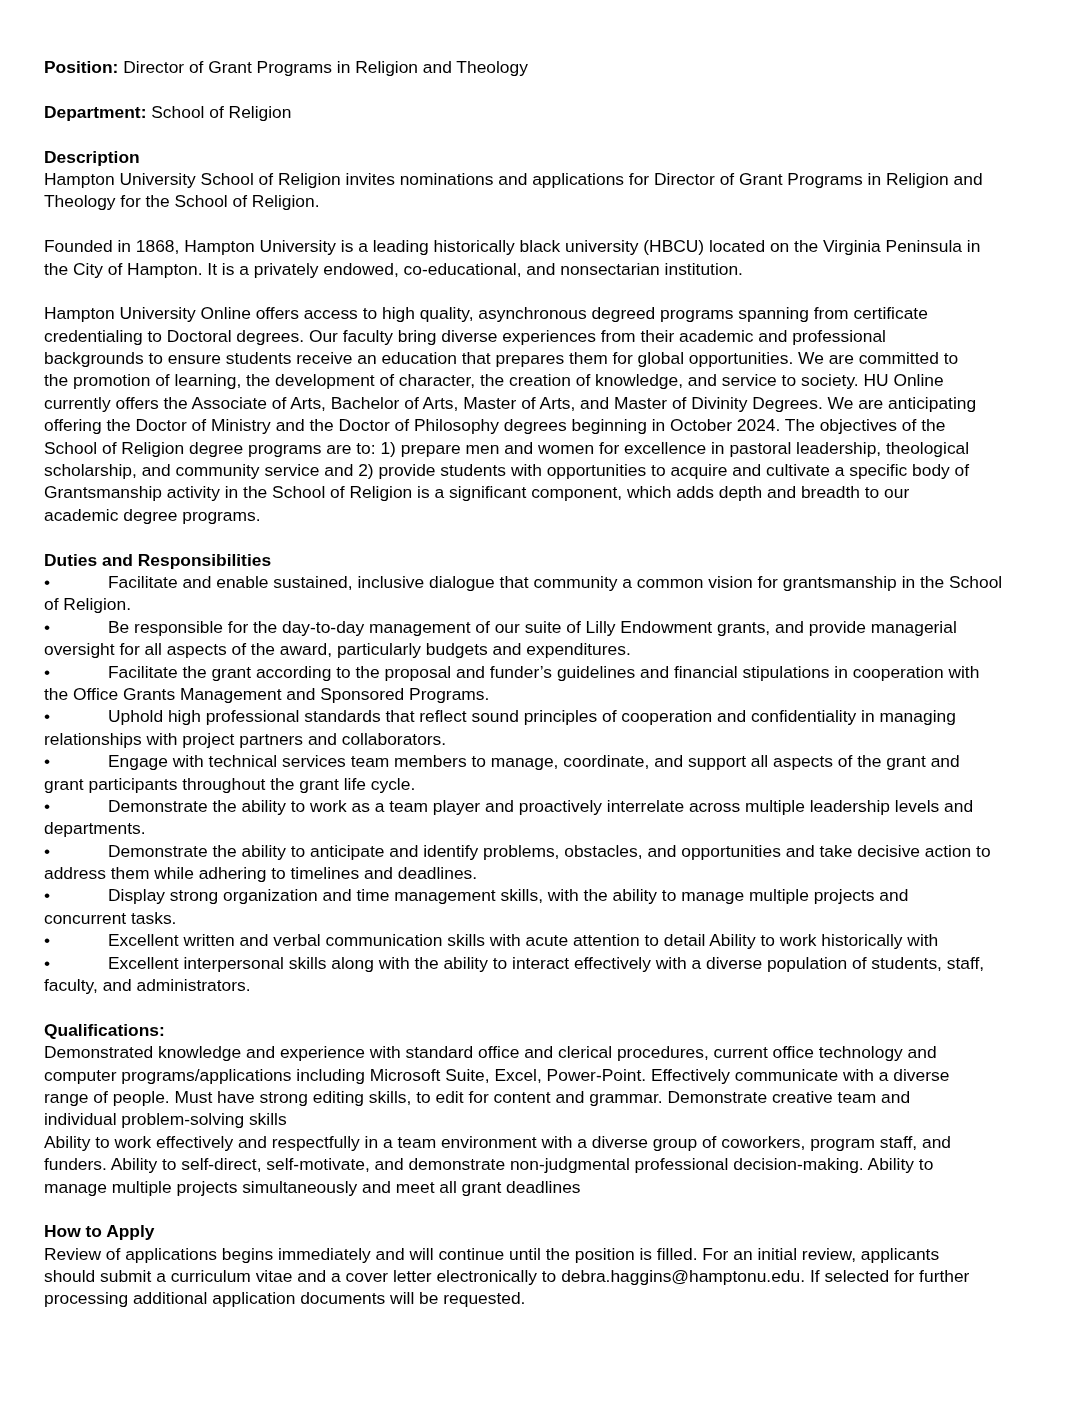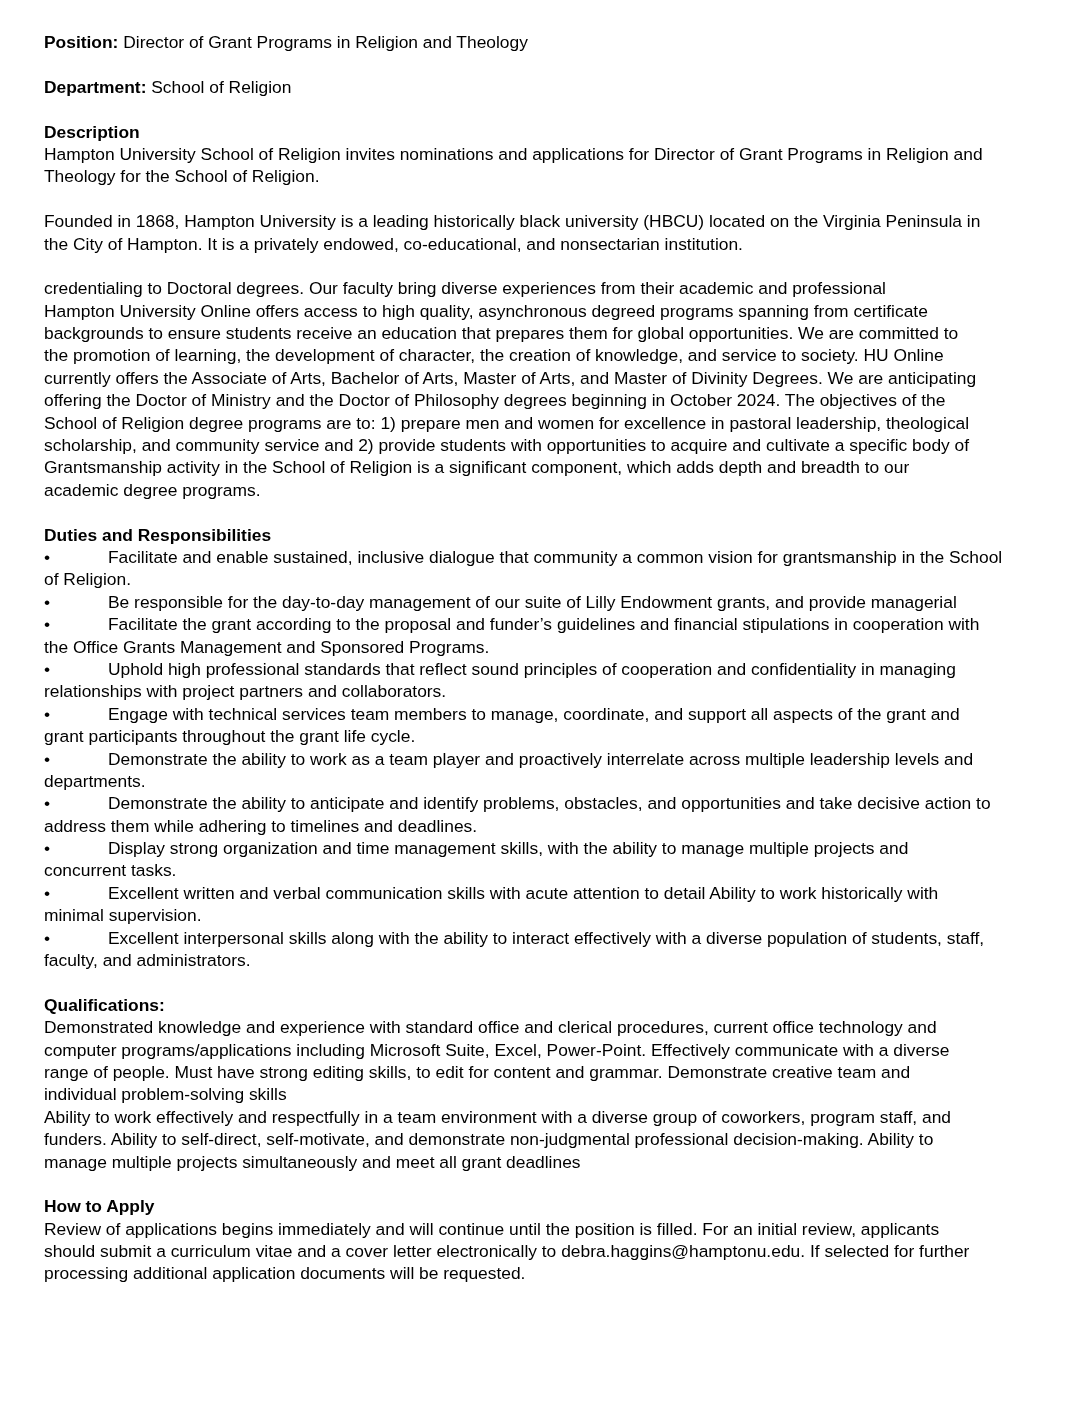--- a/index.html
+++ b/index.html
@@ -9,21 +9,21 @@
     position: relative;
     overflow: hidden;
     font-family: "Liberation Sans", sans-serif;
     color: #000000;
     font-size: 17.4px;
     line-height: 22.4px;
   }
   .page {
     position: absolute;
     left: 44px;
-    top: 31px;
+    top: 56px;
     width: 1020px;
   }
   .line { white-space: pre; display: block; height: 22.4px; }
   .b { font-weight: bold; }
   .gap { height: 22.4px; }
   .bullet-line { white-space: pre; display: block; height: 22.4px; }
   .bullet-dot { display: inline-block; width: 64px; }
 </style>
 </head>
 <body>
@@ -41,41 +41,42 @@
     <div class="line">Hampton University School of Religion invites nominations and applications for Director of Grant Programs in Religion and</div>
     <div class="line">Theology for the School of Religion.</div>
   </div>
   <div class="gap"></div>
   <div>
     <div class="line">Founded in 1868, Hampton University is a leading historically black university (HBCU) located on the Virginia Peninsula in</div>
     <div class="line">the City of Hampton. It is a privately endowed, co-educational, and nonsectarian institution.</div>
   </div>
   <div class="gap"></div>
   <div>
+    <div class="line">Hampton University Online offers access to high quality, asynchronous degreed programs spanning from certificate</div>
     <div class="line">credentialing to Doctoral degrees. Our faculty bring diverse experiences from their academic and professional</div>
-    <div class="line">Hampton University Online offers access to high quality, asynchronous degreed programs spanning from certificate</div>
     <div class="line">backgrounds to ensure students receive an education that prepares them for global opportunities. We are committed to</div>
     <div class="line">the promotion of learning, the development of character, the creation of knowledge, and service to society. HU Online</div>
     <div class="line">currently offers the Associate of Arts, Bachelor of Arts, Master of Arts, and Master of Divinity Degrees. We are anticipating</div>
     <div class="line">offering the Doctor of Ministry and the Doctor of Philosophy degrees beginning in October 2024. The objectives of the</div>
     <div class="line">School of Religion degree programs are to: 1) prepare men and women for excellence in pastoral leadership, theological</div>
     <div class="line">scholarship, and community service and 2) provide students with opportunities to acquire and cultivate a specific body of</div>
     <div class="line">Grantsmanship activity in the School of Religion is a significant component, which adds depth and breadth to our</div>
     <div class="line">academic degree programs.</div>
   </div>
   <div class="gap"></div>
 
   <div class="line b">Duties and Responsibilities</div>
   <div id="duties-list">
       <div>
         <div class="bullet-line"><span class="bullet-dot">•</span><span>Facilitate and enable sustained, inclusive dialogue that community a common vision for grantsmanship in the School</span></div>
         <div class="bullet-line"><span>of Religion.</span></div>
       </div>
       <div>
         <div class="bullet-line"><span class="bullet-dot">•</span><span>Be responsible for the day-to-day management of our suite of Lilly Endowment grants, and provide managerial</span></div>
+        <div class="bullet-line"><span>oversight for all aspects of the award, particularly budgets and expenditures.</span></div>
       </div>
       <div>
         <div class="bullet-line"><span class="bullet-dot">•</span><span>Facilitate the grant according to the proposal and funder’s guidelines and financial stipulations in cooperation with</span></div>
         <div class="bullet-line"><span>the Office Grants Management and Sponsored Programs.</span></div>
       </div>
       <div>
         <div class="bullet-line"><span class="bullet-dot">•</span><span>Uphold high professional standards that reflect sound principles of cooperation and confidentiality in managing</span></div>
         <div class="bullet-line"><span>relationships with project partners and collaborators.</span></div>
       </div>
       <div>
@@ -89,21 +90,20 @@
       <div>
         <div class="bullet-line"><span class="bullet-dot">•</span><span>Demonstrate the ability to anticipate and identify problems, obstacles, and opportunities and take decisive action to</span></div>
         <div class="bullet-line"><span>address them while adhering to timelines and deadlines.</span></div>
       </div>
       <div>
         <div class="bullet-line"><span class="bullet-dot">•</span><span>Display strong organization and time management skills, with the ability to manage multiple projects and</span></div>
         <div class="bullet-line"><span>concurrent tasks.</span></div>
       </div>
       <div>
         <div class="bullet-line"><span class="bullet-dot">•</span><span>Excellent written and verbal communication skills with acute attention to detail Ability to work historically with</span></div>
-        <div class="bullet-line"><span>minimal supervision.</span></div>
       </div>
       <div>
         <div class="bullet-line"><span class="bullet-dot">•</span><span>Excellent interpersonal skills along with the ability to interact effectively with a diverse population of students, staff,</span></div>
         <div class="bullet-line"><span>faculty, and administrators.</span></div>
       </div>
     </div>
   <div class="gap"></div>
 
   <div class="line b">Qualifications:</div>
   <div>

